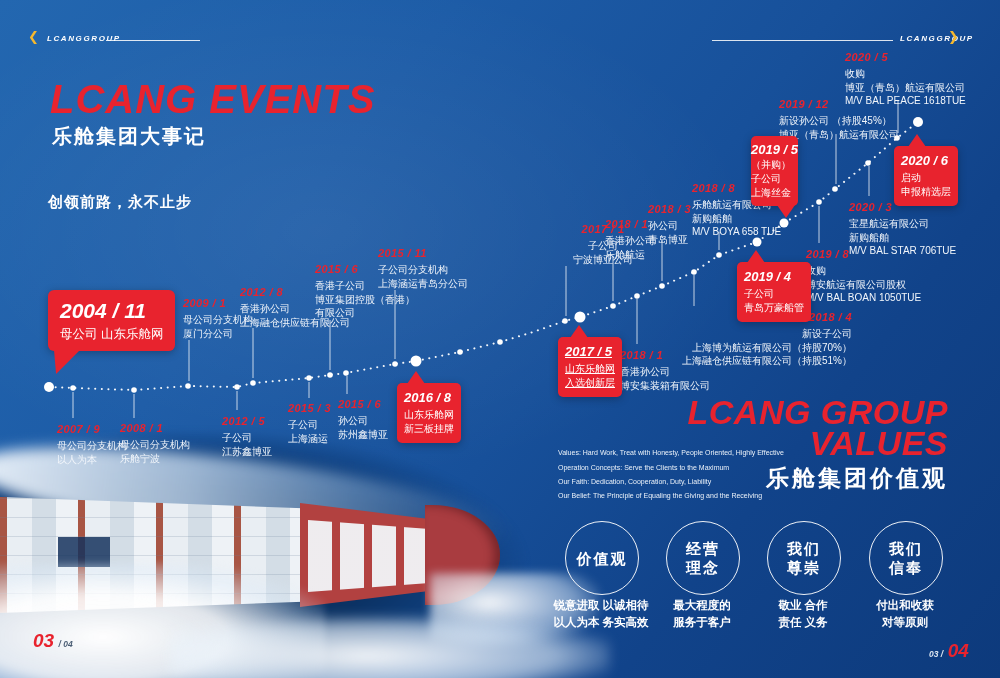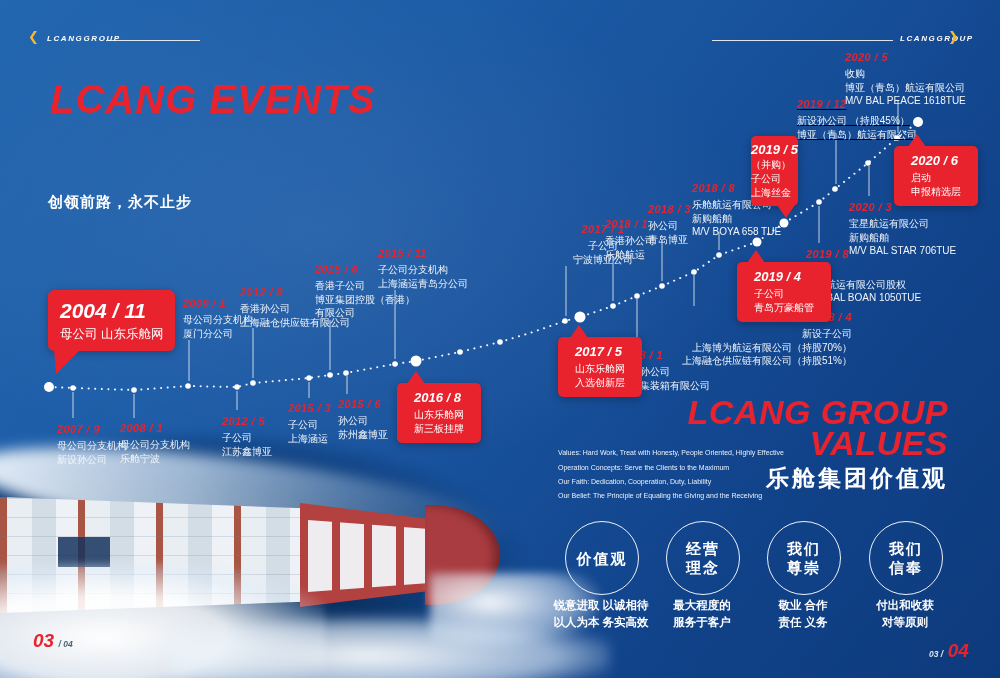--- a/index.html
+++ b/index.html
@@ -21,21 +21,21 @@
   
   .h1{position:absolute;color:var(--red);font:italic 700 40px/42px "Liberation Sans",sans-serif;letter-spacing:1px;}
   .h1sub{position:absolute;color:#fff;font:700 20px/24px "Liberation Sans",sans-serif;letter-spacing:2px;}
   .slogan-cn{position:absolute;color:#fff;font:700 15px/18px "Liberation Sans",sans-serif;letter-spacing:1px;}
   .slogan-en{position:absolute;color:#e8f0fa;font:400 11px/14px "Liberation Sans",sans-serif;}
   
   .ev{position:absolute;white-space:nowrap;z-index:3;}
   .ev .d{color:var(--red);font:italic 700 11px/13px "Liberation Sans",sans-serif;letter-spacing:.4px;margin-bottom:3px;}
   .ev .l{color:#f2f6fb;font:400 10px/13.5px "Liberation Sans",sans-serif;}
   
-  .box{position:absolute;background:var(--red);color:#fff;border-radius:5px;padding:7px 17px;z-index:4;box-shadow:0 2px 8px rgba(0,0,0,.28);}
+  .box{position:absolute;background:var(--red);color:#fff;border-radius:5px;padding:7px 7px;z-index:4;box-shadow:0 2px 8px rgba(0,0,0,.28);}
   .box .d{font:italic 700 13px/15px "Liberation Sans",sans-serif;margin-bottom:3px;}
   .box .l{font:400 10px/14px "Liberation Sans",sans-serif;}
   .box.big{padding:9px 12px;border-radius:6px;}
   .box.big .d{font:italic 700 21px/24px "Liberation Sans",sans-serif;margin-bottom:3px;}
   .box.big .l{font:400 12.5px/16px "Liberation Sans",sans-serif;}
   .tail{position:absolute;background:var(--red);width:18px;height:13px;}
   .tail.up{clip-path:polygon(50% 0,100% 100%,0 100%);top:-12px;}
   .tail.down{clip-path:polygon(50% 100%,0 0,100% 0);bottom:-12px;}
   .tail.dl{clip-path:polygon(8% 100%,0 0,100% 0);width:26px;height:24px;bottom:-23px;}
   
@@ -158,34 +158,35 @@
   </svg>
 
   <span class="chev" style="left:28px;top:30px;">❮</span>
   <span class="brand" style="left:47px;top:34px;">LCANGGROUP</span>
   <div class="hline" style="left:106px;top:40px;width:94px;"></div>
   <div class="hline" style="left:712px;top:40px;width:181px;"></div>
   <span class="brand" style="left:900px;top:34px;">LCANGGROUP</span>
   <span class="chev" style="left:948px;top:30px;">❯</span>
 
   <div class="h1" style="left:50px;top:78px;">LCANG EVENTS</div>
+  <div class="h1sub" style="left:52px;top:124px;">乐舱集团大事记</div>
   <div class="slogan-cn" style="left:48px;top:177px;margin-top:16px;">创领前路，永不止步</div>
 
   <div class="box big" style="left:48px;top:290px;">
     <div class="d">2004 / 11</div>
     <div class="l">母公司 山东乐舱网</div>
     <span class="tail dl" style="left:6px;"></span>
   </div>
   <div class="box" style="left:397px;top:383px;">
     <div class="d">2016 / 8</div>
     <div class="l">山东乐舱网</div>
     <div class="l">新三板挂牌</div>
     <span class="tail up" style="left:10px;"></span>
   </div>
-  <div class="box" style="left:558px;top:337px;">
+  <div class="box" style="left:558px;top:337px;text-decoration:underline;">
     <div class="d">2017 / 5</div>
     <div class="l">山东乐舱网</div>
     <div class="l">入选创新层</div>
     <span class="tail up" style="left:12px;"></span>
   </div>
   <div class="box" style="left:737px;top:262px;">
     <div class="d">2019 / 4</div>
     <div class="l">子公司</div>
     <div class="l">青岛万豪船管</div>
     <span class="tail up" style="left:10px;"></span>
@@ -200,21 +201,21 @@
   <div class="box" style="left:894px;top:146px;">
     <div class="d">2020 / 6</div>
     <div class="l">启动</div>
     <div class="l">申报精选层</div>
     <span class="tail up" style="left:14px;"></span>
   </div>
 
   <div class="ev" style="left:57px;top:423px;">
     <div class="d">2007 / 9</div>
     <div class="l">母公司分支机构</div>
-    <div class="l">新设孙公司</div>
+    <div class="l">以人为本</div>
   </div>
   <div class="ev" style="left:120px;top:422px;">
     <div class="d">2008 / 1</div>
     <div class="l">母公司分支机构</div>
     <div class="l">乐舱宁波</div>
   </div>
   <div class="ev" style="left:183px;top:297px;">
     <div class="d">2009 / 1</div>
     <div class="l">母公司分支机构</div>
     <div class="l">厦门分公司</div>
@@ -281,21 +282,21 @@
     <div class="l">乐舱航运有限公司</div>
     <div class="l">新购船舶</div>
     <div class="l">M/V BOYA 658 TUE</div>
   </div>
   <div class="ev" style="left:806px;top:248px;">
     <div class="d">2019 / 8</div>
     <div class="l">收购</div>
     <div class="l">博安航运有限公司股权</div>
     <div class="l">M/V BAL BOAN 1050TUE</div>
   </div>
-  <div class="ev" style="left:797px;top:98px;text-decoration:underline;">
+  <div class="ev" style="left:779px;top:98px;">
     <div class="d">2019 / 12</div>
     <div class="l">新设孙公司 （持股45%）</div>
     <div class="l">博亚（青岛）航运有限公司</div>
   </div>
   <div class="ev" style="left:849px;top:201px;">
     <div class="d">2020 / 3</div>
     <div class="l">宝星航运有限公司</div>
     <div class="l">新购船舶</div>
     <div class="l">M/V BAL STAR 706TUE</div>
   </div>

